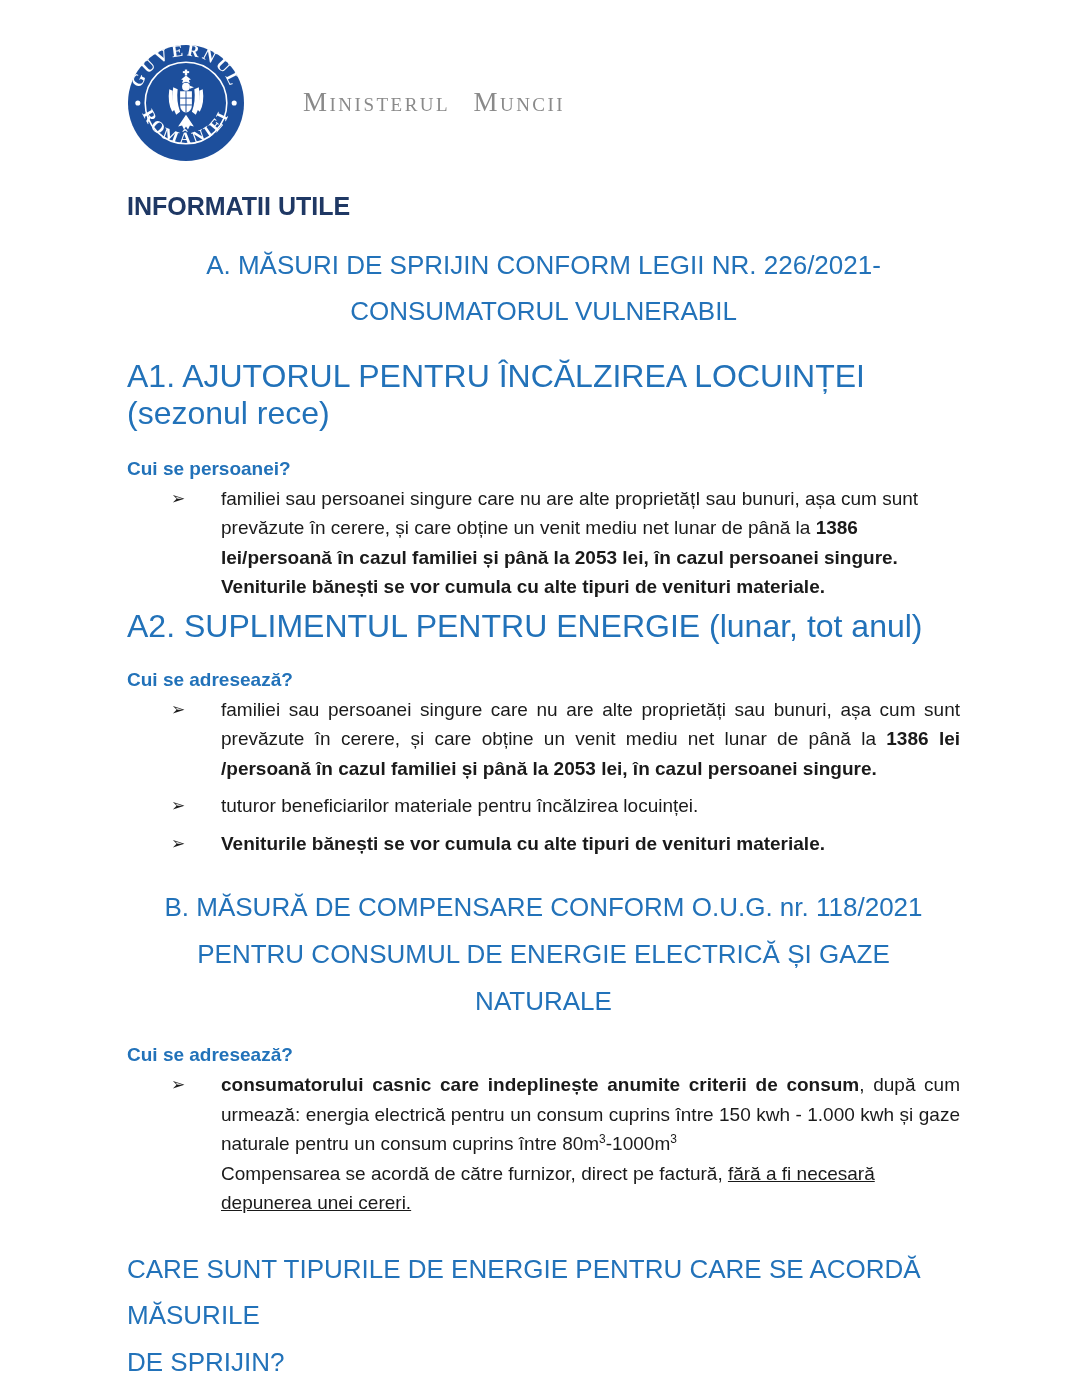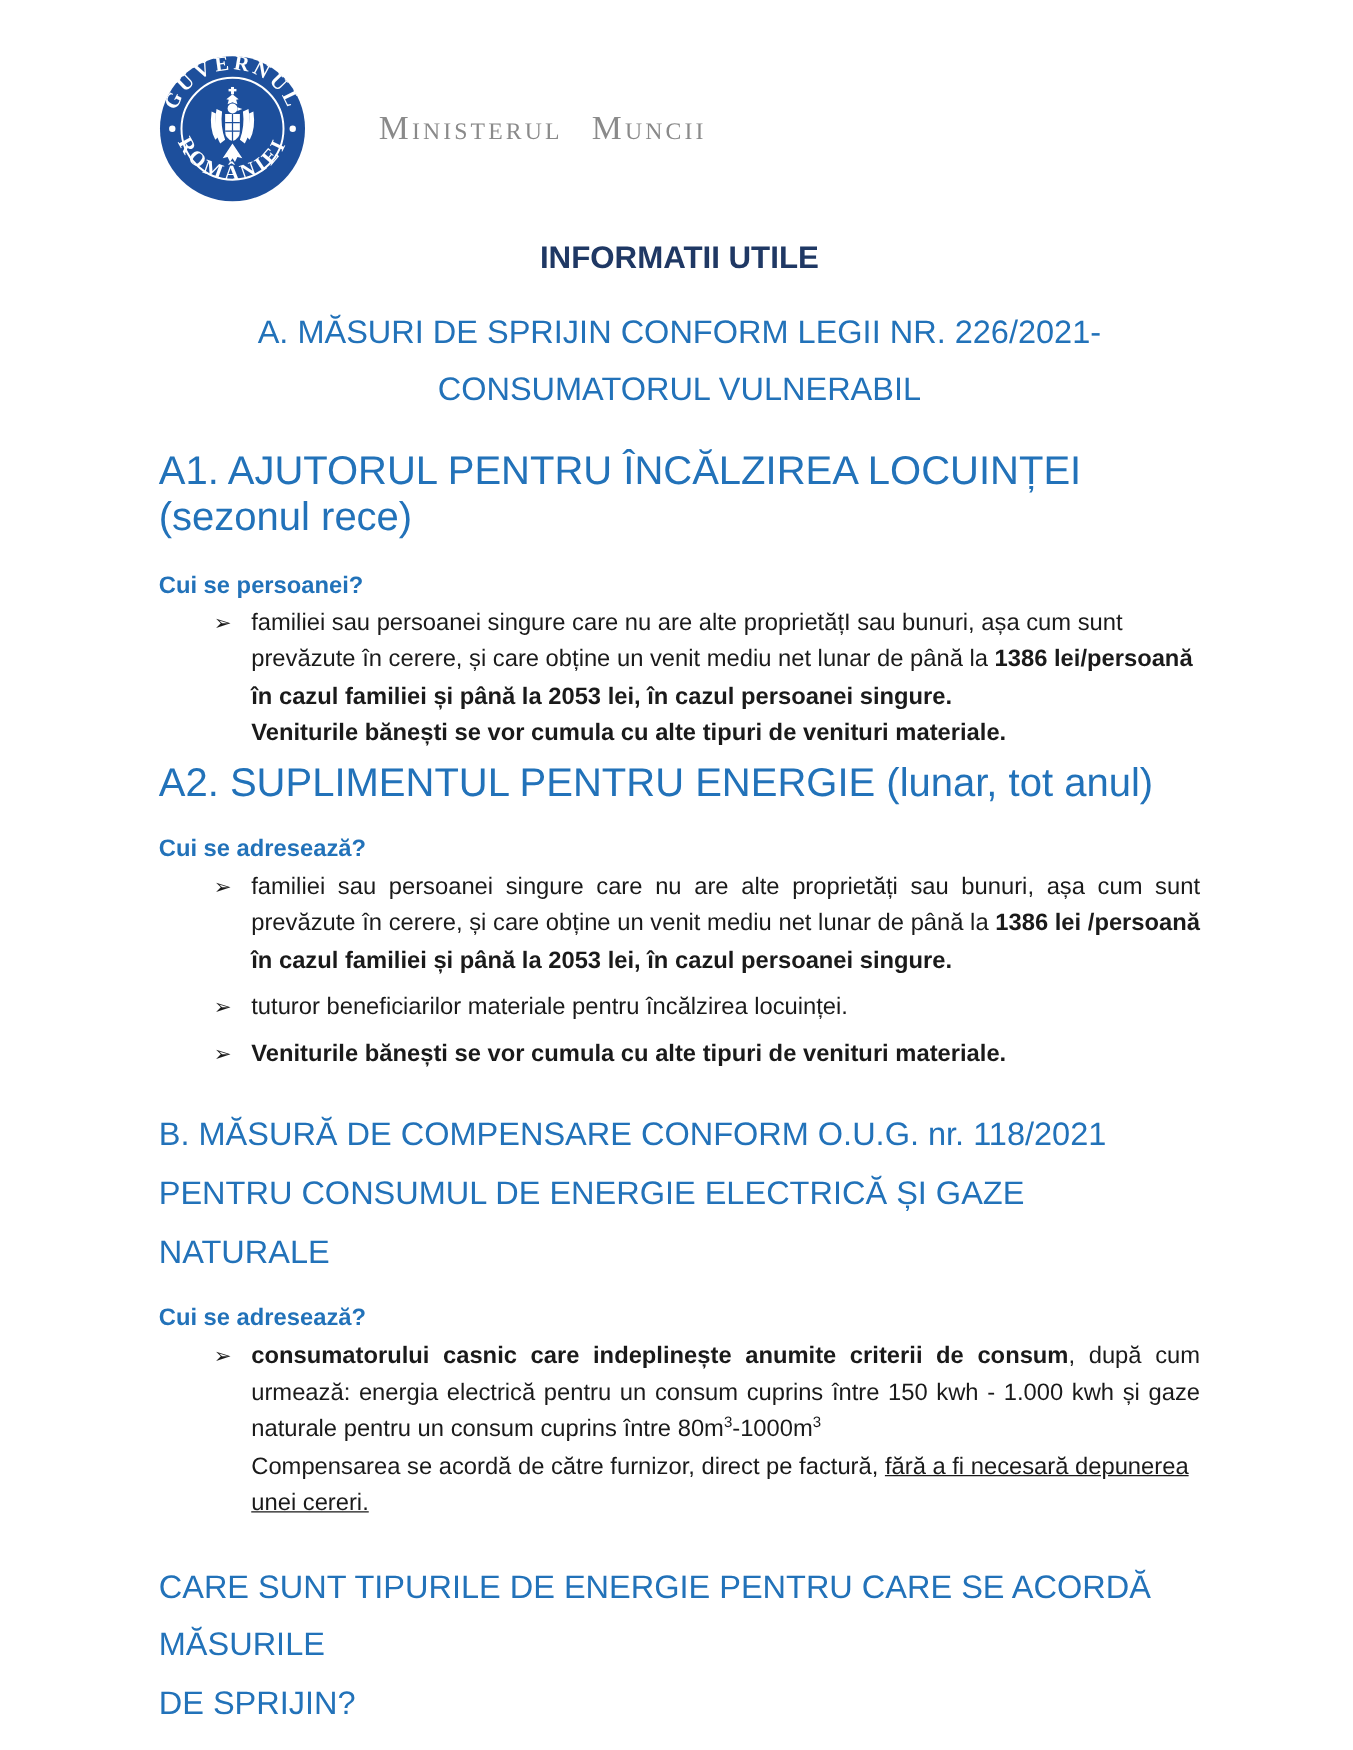--- a/index.html
+++ b/index.html
@@ -22,56 +22,56 @@
     color: #8a8a8a;
     font-size: 27px;
     letter-spacing: 2.5px;
     line-height: 1.25;
     text-align: right;
   }
   .ministry .l1 { word-spacing: 14px; }
 
   
   .doc-title {
-    text-align: center;
     color: #1f3864;
     font-size: 25px; font-weight: bold;
     margin: 30px 0 22px 0;
   }
   .h-blue { color: #2272b9; font-weight: normal; }
   .section-a-heading {
     text-align: center;
     font-size: 26px;
     line-height: 1.75;
     margin-bottom: 24px;
   }
   .sub-heading { font-size: 32px; margin-bottom: 26px; }
   .question { font-size: 19px; font-weight: bold; color: #2272b9; margin-bottom: 4px; }
   .section-b-heading {
+    text-align: center;
     font-size: 26px;
     line-height: 1.8;
     margin: 26px 0 20px 0;
   }
   .types-heading {
     font-size: 26px;
     line-height: 1.8;
     margin: 28px 0 10px 0;
   }
 
   
   .bullets { list-style: none; }
   .bullet-item { display: flex; font-size: 19px; line-height: 1.55; }
   .bullet-item .marker {
     flex: 0 0 auto;
     width: 30px; margin-left: 44px;
     color: #1a1a1a;
     font-size: 17px;
     padding-top: 2px;
   }
-  .bullet-item .content { flex: 1 1 auto; }
+  .bullet-item .content { flex: 1 1 auto; margin-left: 20px; }
   .just { text-align: justify; }
   .b { font-weight: bold; }
   .u { text-decoration: underline; }
   sup { font-size: 12px; vertical-align: super; line-height: 0; }
   .gap-s { margin-bottom: 8px; }
   .a1-block { margin-bottom: 6px; }
   .types-list .bullet-item { margin-bottom: 9px; }
 </style>
 </head>
 <body>

